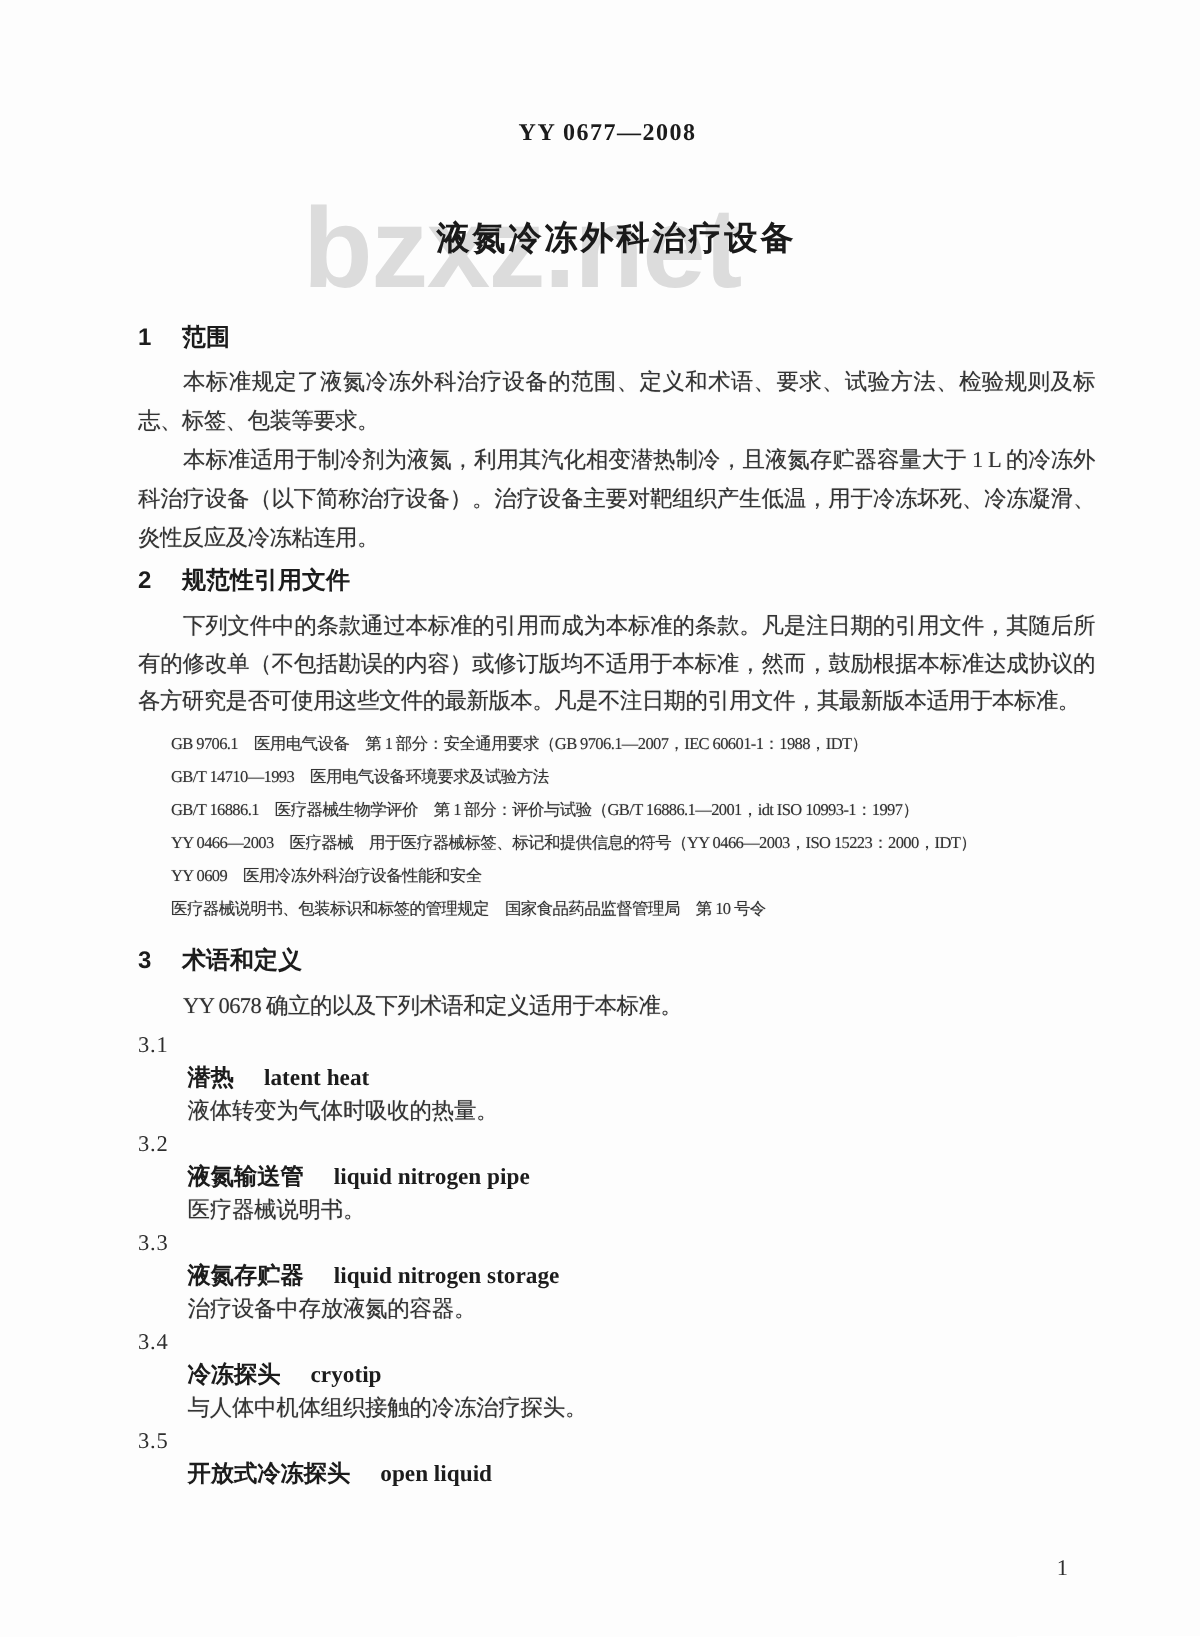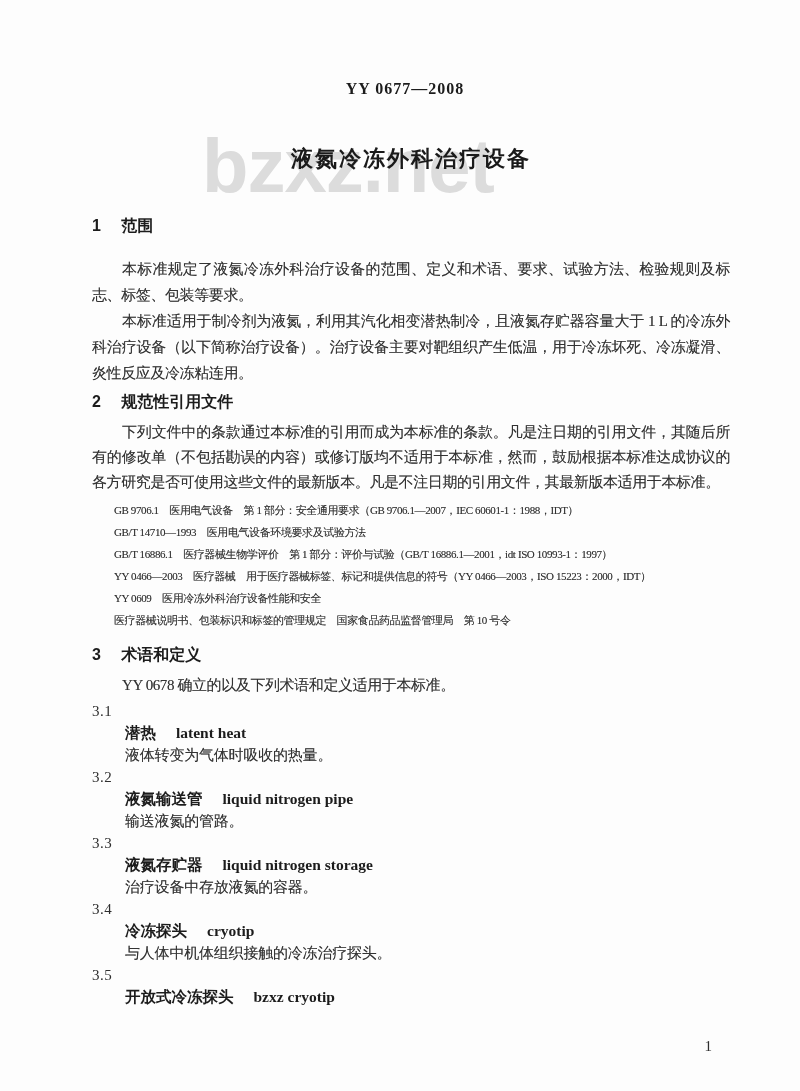--- a/index.html
+++ b/index.html
@@ -34,21 +34,21 @@
   }
   h2.sec .sec-num { margin-right:16px; }
   .sec-1 { margin-top:40px; }
   .sec-2 { margin-top:4px; }
   .sec-3 { margin-top:12px; }
   p.para {
     font-size:15px; line-height:26px; letter-spacing:-0.4px;
     text-indent:2em; text-align:justify;
     text-shadow:0 0 0.6px rgba(60,60,60,0.5);
   }
-  p.first-para { margin-top:18px; }
+  p.first-para { margin-top:4px; }
   p.intro { font-size:15px; line-height:25px; letter-spacing:-0.4px;
     text-indent:2em; text-align:justify; margin-top:6px;
     text-shadow:0 0 0.6px rgba(60,60,60,0.5); }
   .refs { margin-top:4px; }
   p.ref {
     font-size:11px; line-height:22px; letter-spacing:-0.4px;
     text-indent:2em; text-align:justify;
     text-shadow:0 0 0.6px rgba(60,60,60,0.5);
   }
   .terms { margin-top:2px; }
@@ -115,21 +115,21 @@
         </div>
         <div class="term-def">液体转变为气体时吸收的热量。</div>
       </div>
 
       <div class="term">
         <div class="term-num">3.2</div>
         <div class="term-line">
           <span class="term-zh">液氮输送管</span>
           <span class="term-en">liquid nitrogen pipe</span>
         </div>
-        <div class="term-def">输送液氮的管路。</div>
+        <div class="term-def">医疗器械说明书。</div>
       </div>
 
       <div class="term">
         <div class="term-num">3.3</div>
         <div class="term-line">
           <span class="term-zh">液氮存贮器</span>
           <span class="term-en">liquid nitrogen storage</span>
         </div>
         <div class="term-def">治疗设备中存放液氮的容器。</div>
       </div>
@@ -140,21 +140,21 @@
           <span class="term-zh">冷冻探头</span>
           <span class="term-en">cryotip</span>
         </div>
         <div class="term-def">与人体中机体组织接触的冷冻治疗探头。</div>
       </div>
 
       <div class="term">
         <div class="term-num">3.5</div>
         <div class="term-line">
           <span class="term-zh">开放式冷冻探头</span>
-          <span class="term-en">bzxz cryotip</span>
+          <span class="term-en">open liquid</span>
         </div>
       </div>
 
     </div>
   </div>
 
   <div class="page-num">1</div>
 </div>
 
 </body></html>

